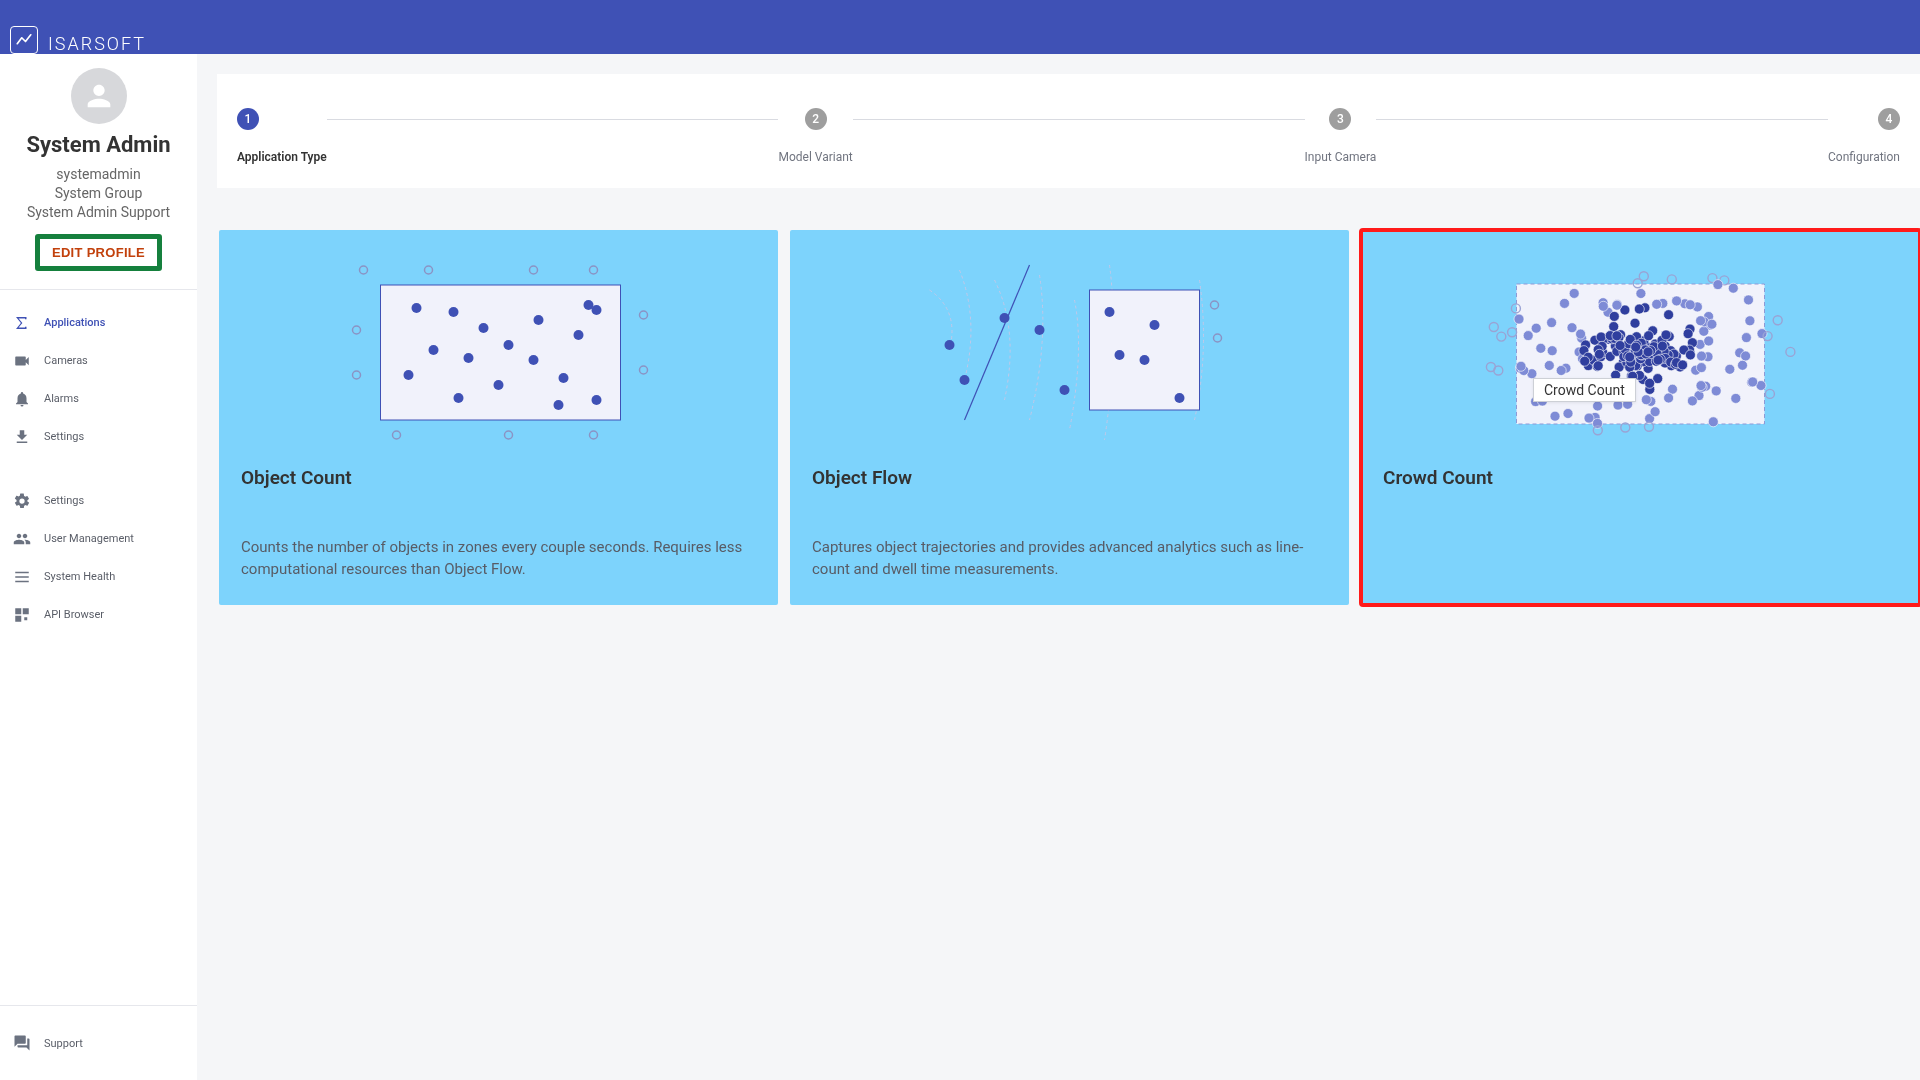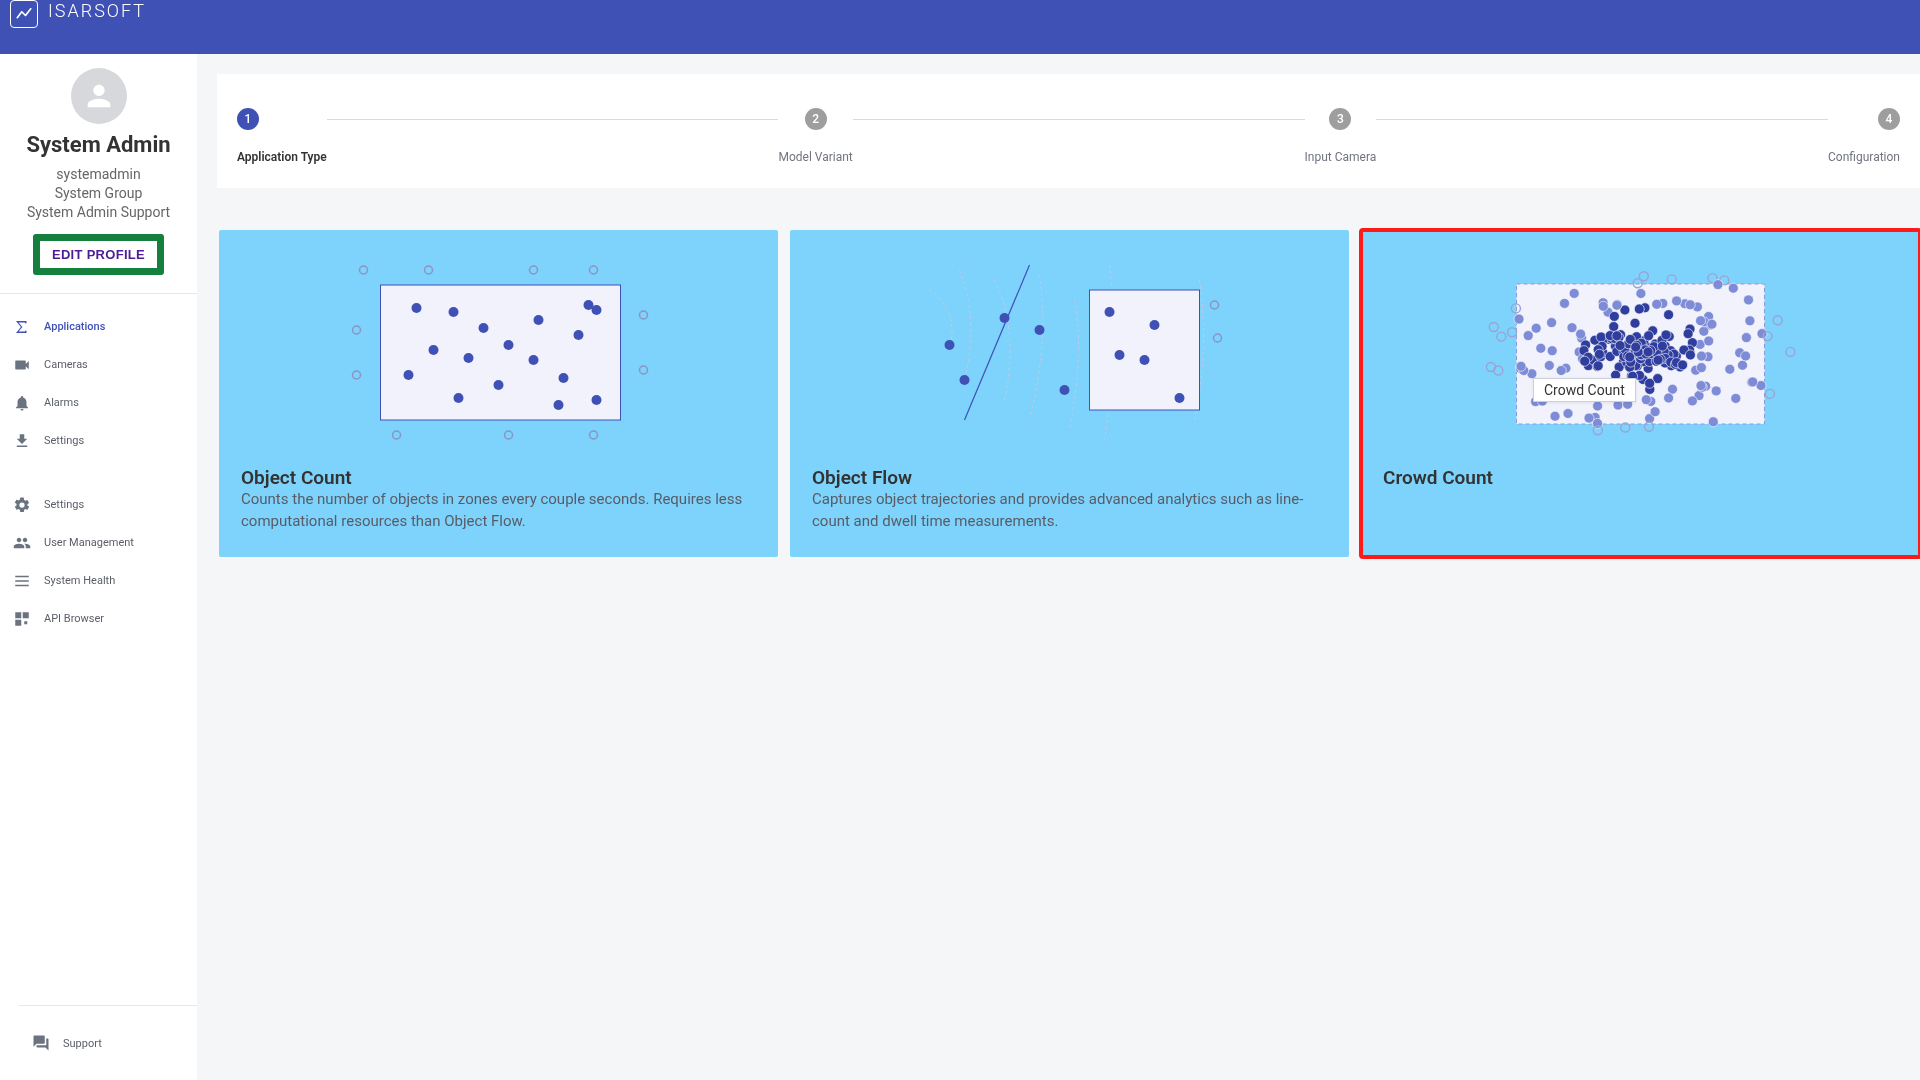--- a/index.html
+++ b/index.html
@@ -1,42 +1,42 @@
 <!DOCTYPE html>
 <html><head>
 <meta charset="utf-8">
 <style>
 * { margin: 0; padding: 0; box-sizing: border-box; }
 body { font-family: -apple-system, BlinkMacSystemFont, "Segoe UI", Roboto, Helvetica, Arial, sans-serif; background: #f5f6f8; color: #4a4e57; overflow: hidden; }
 
 
-.header { height: 54px; background: #3f51b5; display: flex; align-items: flex-start; padding: 0 10px; }
+.header { height: 54px; background: #3f51b5; display: flex; align-items: flex-end; padding: 0 10px; }
 .logo-box { width: 28px; height: 28px; border: 1.5px solid #fff; border-radius: 4px; display: flex; align-items: center; justify-content: center; margin-right: 10px; }
 .logo-box svg { width: 18px; height: 18px; }
 .brand { color: #fff; font-size: 18px; letter-spacing: 2px; font-weight: 300; }
 
 .layout { display: flex; height: calc(100vh - 54px); }
 
 
 .sidebar { width: 197px; background: #fff; display: flex; flex-direction: column; position: relative; }
 .profile { text-align: center; padding: 14px 6px 18px; }
 .avatar { width: 56px; height: 56px; border-radius: 50%; background: #d7d8db; margin: 0 auto 8px; display: flex; align-items: center; justify-content: center; }
 .avatar svg { width: 34px; height: 34px; fill: #fff; }
 .profile-name { font-size: 22px; font-weight: 700; color: #333; margin-bottom: 8px; }
 .profile-meta { font-size: 14px; color: #666; line-height: 1.35; }
-.edit-profile { display: inline-block; margin-top: 12px; padding: 6px 12px; border: 7px solid #15803d; background: #fff; font-size: 13px; font-weight: 600; color: #4c1d95; letter-spacing: 0.3px; border-radius: 3px; cursor: pointer; }
+.edit-profile { display: inline-block; margin-top: 12px; padding: 6px 12px; border: 5px solid #15803d; background: #fff; font-size: 13px; font-weight: 600; color: #c2410c; letter-spacing: 0.3px; border-radius: 3px; cursor: pointer; }
 .nav-divider { height: 1px; background: #e6e7ec; margin: 0; }
 .nav { padding: 14px 0; }
 .nav-item { display: flex; align-items: center; padding: 9px 12px; font-size: 11px; color: #5a5e68; cursor: pointer; }
 .nav-item.active { color: #3f51b5; font-weight: 500; }
 .nav-icon { width: 20px; height: 20px; margin-right: 12px; display: flex; align-items: center; justify-content: center; flex-shrink: 0; }
 .nav-icon svg { width: 18px; height: 18px; fill: #6b7280; }
 .nav-item.active .nav-icon svg { fill: #3f51b5; }
 .nav-gap { height: 26px; }
-.support-block { margin-top: auto; border-top: 1px solid #e6e7ec; padding: 18px 0; margin-left: 19px; }
+.support-block { margin-top: auto; border-top: 1px solid #e6e7ec; padding: 18px 0; }
 
 
 .main { flex: 1; overflow: auto; }
 .panel { background: #fff; margin: 20px 0 20px 20px; padding: 34px 20px 24px 20px; }
 
 
 .stepper { display: flex; align-items: flex-start; }
 .step { text-align: center; display: flex; flex-direction: column; align-items: center; }
 .step-circle { width: 22px; height: 22px; border-radius: 50%; background: #9e9e9e; color: #fff; font-size: 12px; font-weight: 500; display: flex; align-items: center; justify-content: center; }
 .step.active .step-circle { background: #3f51b5; }
@@ -46,21 +46,21 @@
 
 .step-1 { align-items: flex-start; }
 .step-4 { align-items: flex-end; }
 
 
 .cards { display: flex; gap: 12px; padding: 22px 0 8px 22px; }
 .card { flex: 1; background: #7dd3fc; border-radius: 2px; padding: 20px 22px 24px; cursor: pointer; position: relative; }
 .card.highlighted { outline: 4px solid #ff1a1a; outline-offset: -2px; }
 .card-illustration { height: 200px; display: flex; align-items: center; justify-content: center; margin-bottom: 16px; position: relative; }
 .card-title { font-size: 19px; font-weight: 600; color: #333; }
-.card-desc { font-size: 15px; color: #585c66; line-height: 1.45; }
+.card-desc { font-size: 15px; color: #585c66; line-height: 1.45; margin-top: 48px; }
 .tooltip { position: absolute; background: #fff; border: 1px solid #cdd0d6; padding: 3px 10px; font-size: 14px; color: #333; pointer-events: none; box-shadow: 0 1px 3px rgba(0,0,0,0.08); }
 
 .illus-svg { width: 100%; height: 100%; }
 </style>
 </head>
 <body>
 
 <div class="header">
   <div class="logo-box">
     <svg viewBox="0 0 24 24">

